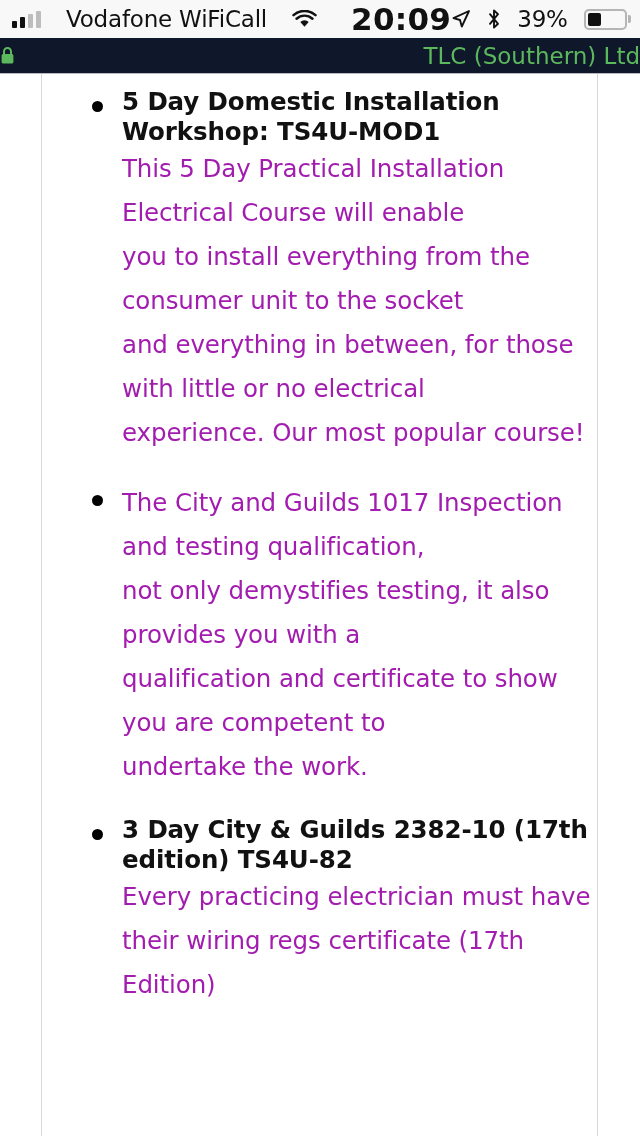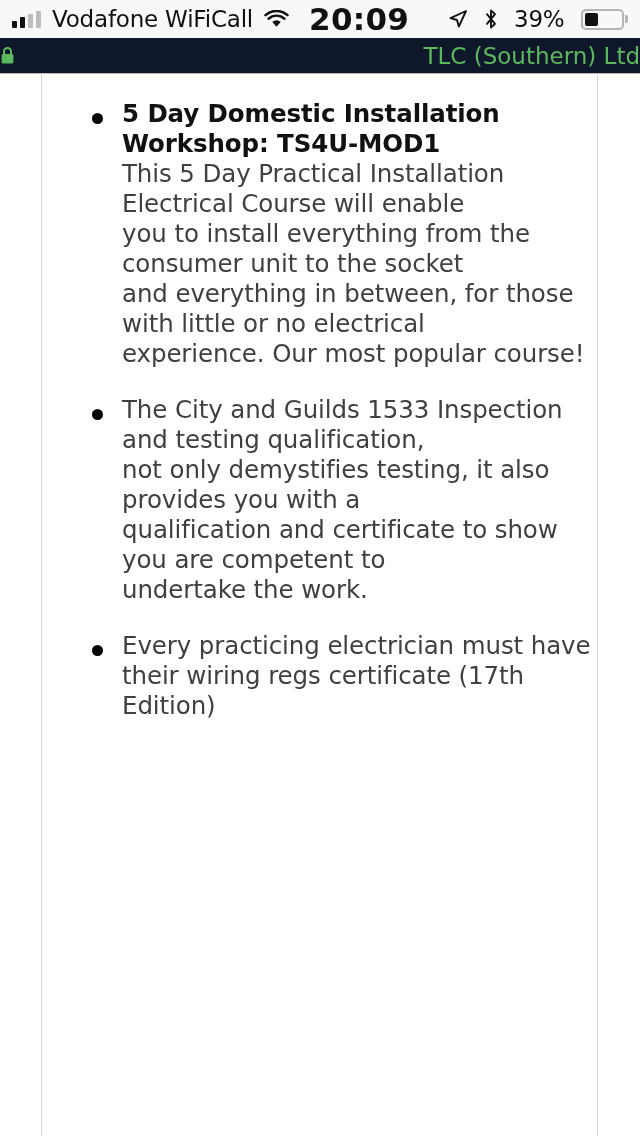--- a/index.html
+++ b/index.html
@@ -13,21 +13,21 @@
 
   
   .statusbar{
     position:relative;
     height:38px;
     background:#f8f8f8;
     display:flex;
     align-items:center;
     padding:0 12px;
   }
-  .sb-left{ display:flex; align-items:center; gap:11px; }
+  .sb-left{ display:flex; align-items:center; gap:25px; }
   .sb-right{ display:flex; align-items:center; gap:16px; margin-left:auto; }
 
   .signal{ display:flex; align-items:flex-end; gap:3px; height:17px; }
   .signal i{ display:block; width:5px; border-radius:1px; background:#bdbdbd; }
   .signal i.on{ background:#111; }
   .signal i:nth-child(1){ height:7px; }
   .signal i:nth-child(2){ height:11px; }
   .signal i:nth-child(3){ height:14px; }
   .signal i:nth-child(4){ height:17px; }
 
@@ -81,21 +81,20 @@
   .content{
     position:absolute;
     left:60px; right:42px; top:13px;
   }
 
   ul.course-list{ list-style:none; }
   ul.course-list > li{
     position:relative;
     padding-left:62px;
     margin-bottom:26px;
-    margin-top:12px;
   }
   ul.course-list > li::before{
     content:"";
     position:absolute;
     left:32px; top:14px;
     width:11px; height:11px;
     border-radius:50%;
     background:#000;
   }
   .c-title{
@@ -103,22 +102,22 @@
     font-weight:bold;
     font-size:24.5px;
     line-height:30px;
     color:#111;
     letter-spacing:-0.1px;
   }
   .c-body{
     display:block;
     font-weight:normal;
     font-size:24.5px;
-    line-height:30px;
-    color:#404040;
+    line-height:44px;
+    color:#a21caf;
     letter-spacing:-0.1px;
     white-space:pre-line;
   }
 </style>
 </head>
 <body>
 
 <div class="statusbar">
   <div class="sb-left">
 
@@ -185,27 +184,28 @@
 
       <li>
         <span class="c-title">5 Day Domestic Installation Workshop: TS4U-MOD1</span>
         <span class="c-body">This 5 Day Practical Installation Electrical Course will enable
 you to install everything from the consumer unit to the socket
 and everything in between, for those with little or no electrical
 experience. Our most popular course!</span>
       </li>
 
       <li>
-        <span class="c-body">The City and Guilds 1533 Inspection and testing qualification,
+        <span class="c-body">The City and Guilds 1017 Inspection and testing qualification,
 not only demystifies testing, it also provides you with a
 qualification and certificate to show you are competent to
 undertake the work.</span>
       </li>
 
 
 
       <li>
+        <span class="c-title">3 Day City &amp; Guilds 2382-10 (17th edition) TS4U-82</span>
         <span class="c-body">Every practicing electrician must have their wiring regs certificate (17th Edition)</span>
       </li>
 
     </ul>
   </div>
 </div>
 
 </body></html>

